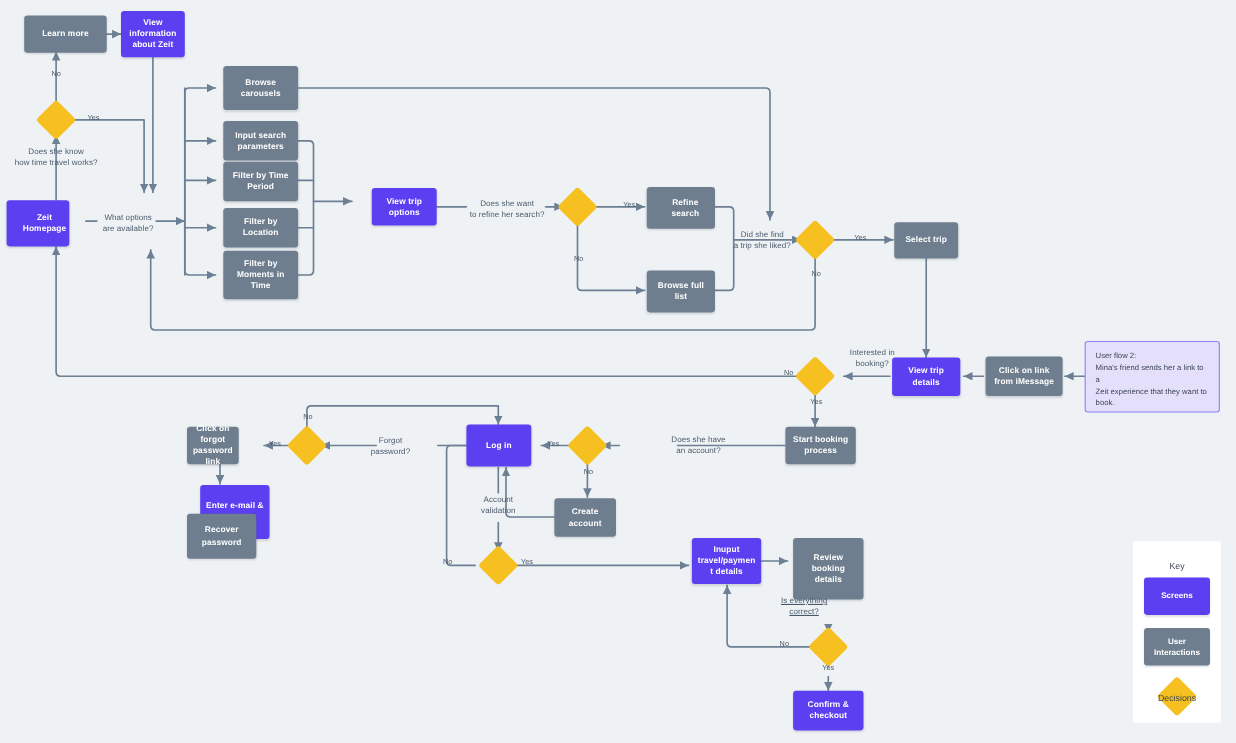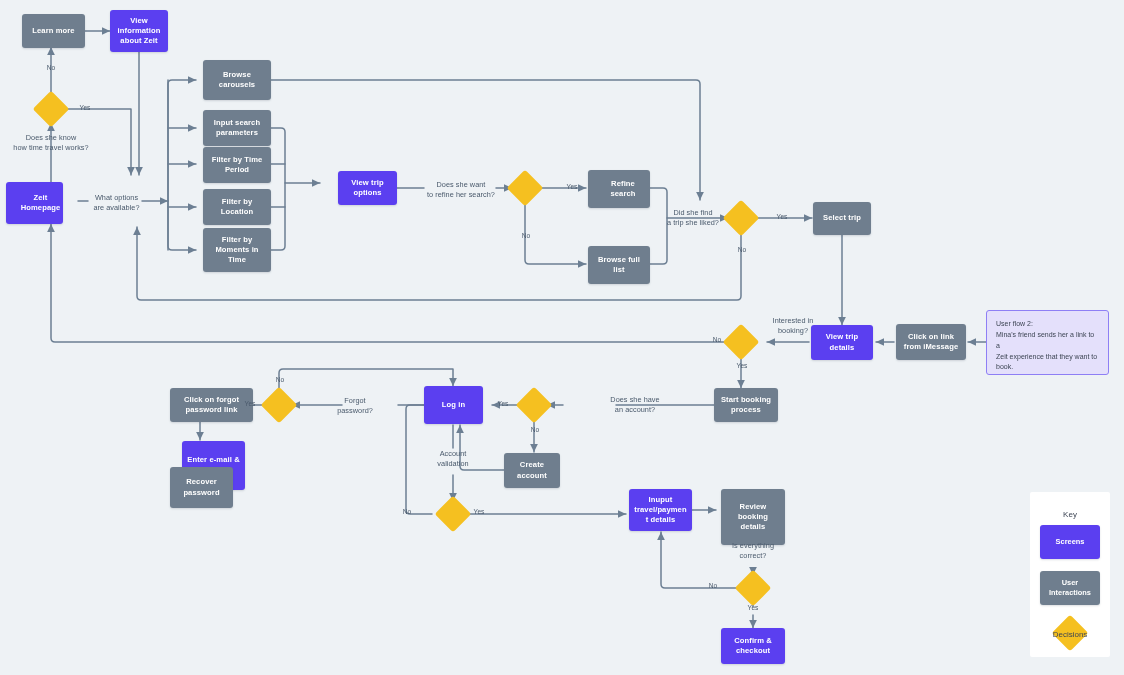--- a/index.html
+++ b/index.html
@@ -221,21 +221,21 @@
 
       <path d="M753,528 L753,541"></path>
       <path d="M753,568 L753,575" marker-end="url(#arrow)"></path>
 
       <path d="M740,588 L665,588 Q661,588 661,584 L661,532" marker-end="url(#arrow)"></path>
 
       <path d="M753,601 L753,606 M753,615 L753,628" marker-end="url(#arrow)"></path>
     </g>
   </svg>
 
-  <div class="node interaction" style="left: 22px; top: 14px; width: 63px; height: 34px; white-space: pre-line;">Learn more</div>
+  <div class="node interaction" style="left: 22px; top: 14px; width: 75px; height: 34px; white-space: pre-line;">Learn more</div>
 
   <div class="node screen" style="left: 110px; top: 10px; width: 58px; height: 42px; white-space: pre-line;">View
 information
 about Zeit</div>
 
   <div class="node screen" style="left: 6px; top: 182px; width: 57px; height: 42px; white-space: pre-line; padding-left: 16px;">Zeit
 Homepage</div>
 
   <div class="node interaction" style="left: 203px; top: 60px; width: 68px; height: 40px; white-space: pre-line;">Browse
 carousels</div>
@@ -268,21 +268,21 @@
 details</div>
 
   <div class="node interaction" style="left: 896px; top: 324px; width: 70px; height: 36px; white-space: pre-line;">Click on link
 from iMessage</div>
 
   <div class="node interaction" style="left: 714px; top: 388px; width: 64px; height: 34px; white-space: pre-line;">Start booking
 process</div>
 
   <div class="node screen" style="left: 424px; top: 386px; width: 59px; height: 38px; white-space: pre-line;">Log in</div>
 
-  <div class="node interaction" style="left: 170px; top: 388px; width: 83px; height: 34px; white-space: pre-line;">Click on forgot
+  <div class="node interaction" style="left: 170px; top: 388px; width: 47px; height: 34px; white-space: pre-line;">Click on forgot
 password link</div>
 
   <div class="node screen" style="left: 182px; top: 441px; width: 63px; height: 49px; white-space: pre-line;">Enter e-mail &amp;
 click send</div>
 
   <div class="node interaction" style="left: 170px; top: 467px; width: 63px; height: 41px; white-space: pre-line;">Recover
 password</div>
 
   <div class="node interaction" style="left: 504px; top: 453px; width: 56px; height: 35px; white-space: pre-line;">Create
 account</div>
@@ -324,21 +324,21 @@
 
   <div class="edge-label" style="left: 603px; top: 395px; width: 64px; white-space: pre-line;">Does she have
 an account?</div>
 
   <div class="edge-label" style="left: 326px; top: 396px; width: 58px; white-space: pre-line;">Forgot
 password?</div>
 
   <div class="edge-label" style="left: 424px; top: 449px; width: 58px; white-space: pre-line;">Account
 validation</div>
 
-  <div class="edge-label" style="left: 722px; top: 541px; width: 62px; white-space: pre-line;">Is everything
+  <div class="edge-label" style="left: 700px; top: 541px; width: 62px; white-space: pre-line; text-decoration: underline;">Is everything
 correct?</div>
 
   <div class="edge-label small" style="left: 40px; top: 64px; width: 22px; white-space: pre-line;">No</div>
   <div class="edge-label small" style="left: 74px; top: 104px; width: 22px; white-space: pre-line;">Yes</div>
 
   <div class="edge-label small" style="left: 561px; top: 183px; width: 22px; white-space: pre-line;">Yes</div>
   <div class="edge-label small" style="left: 515px; top: 232px; width: 22px; white-space: pre-line;">No</div>
 
   <div class="edge-label small" style="left: 771px; top: 213px; width: 22px; white-space: pre-line;">Yes</div>
   <div class="edge-label small" style="left: 731px; top: 246px; width: 22px; white-space: pre-line;">No</div>

